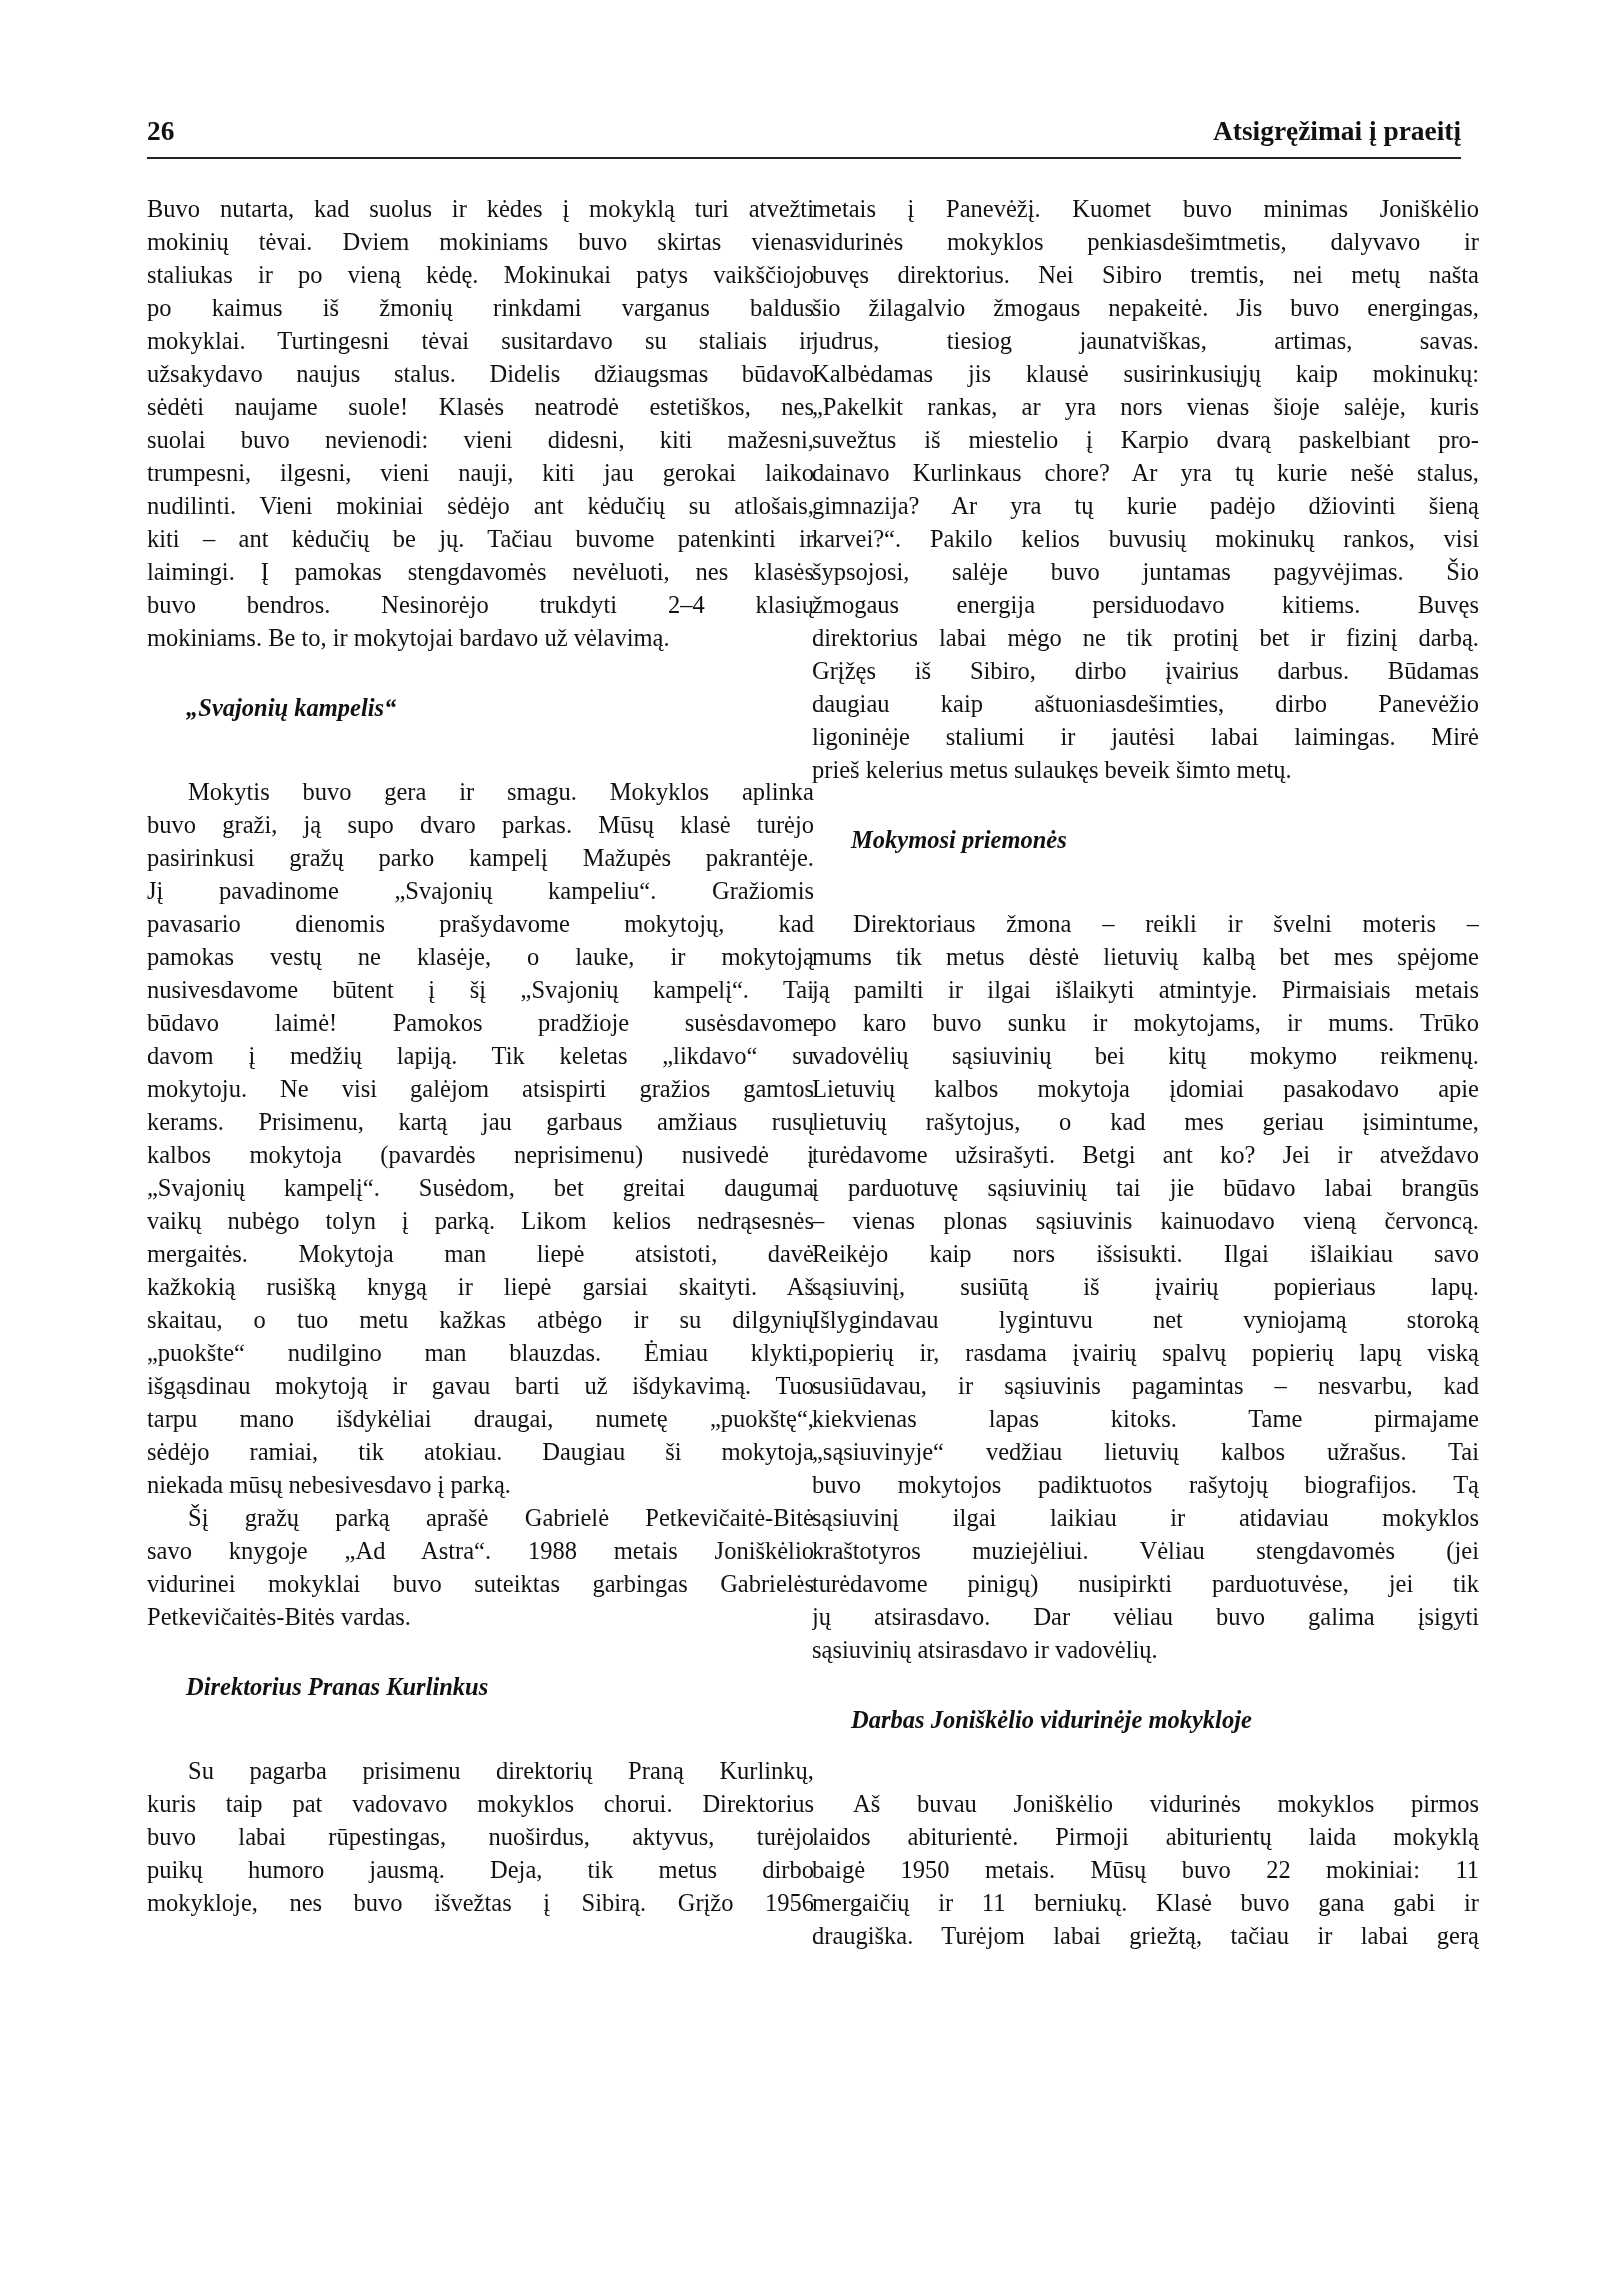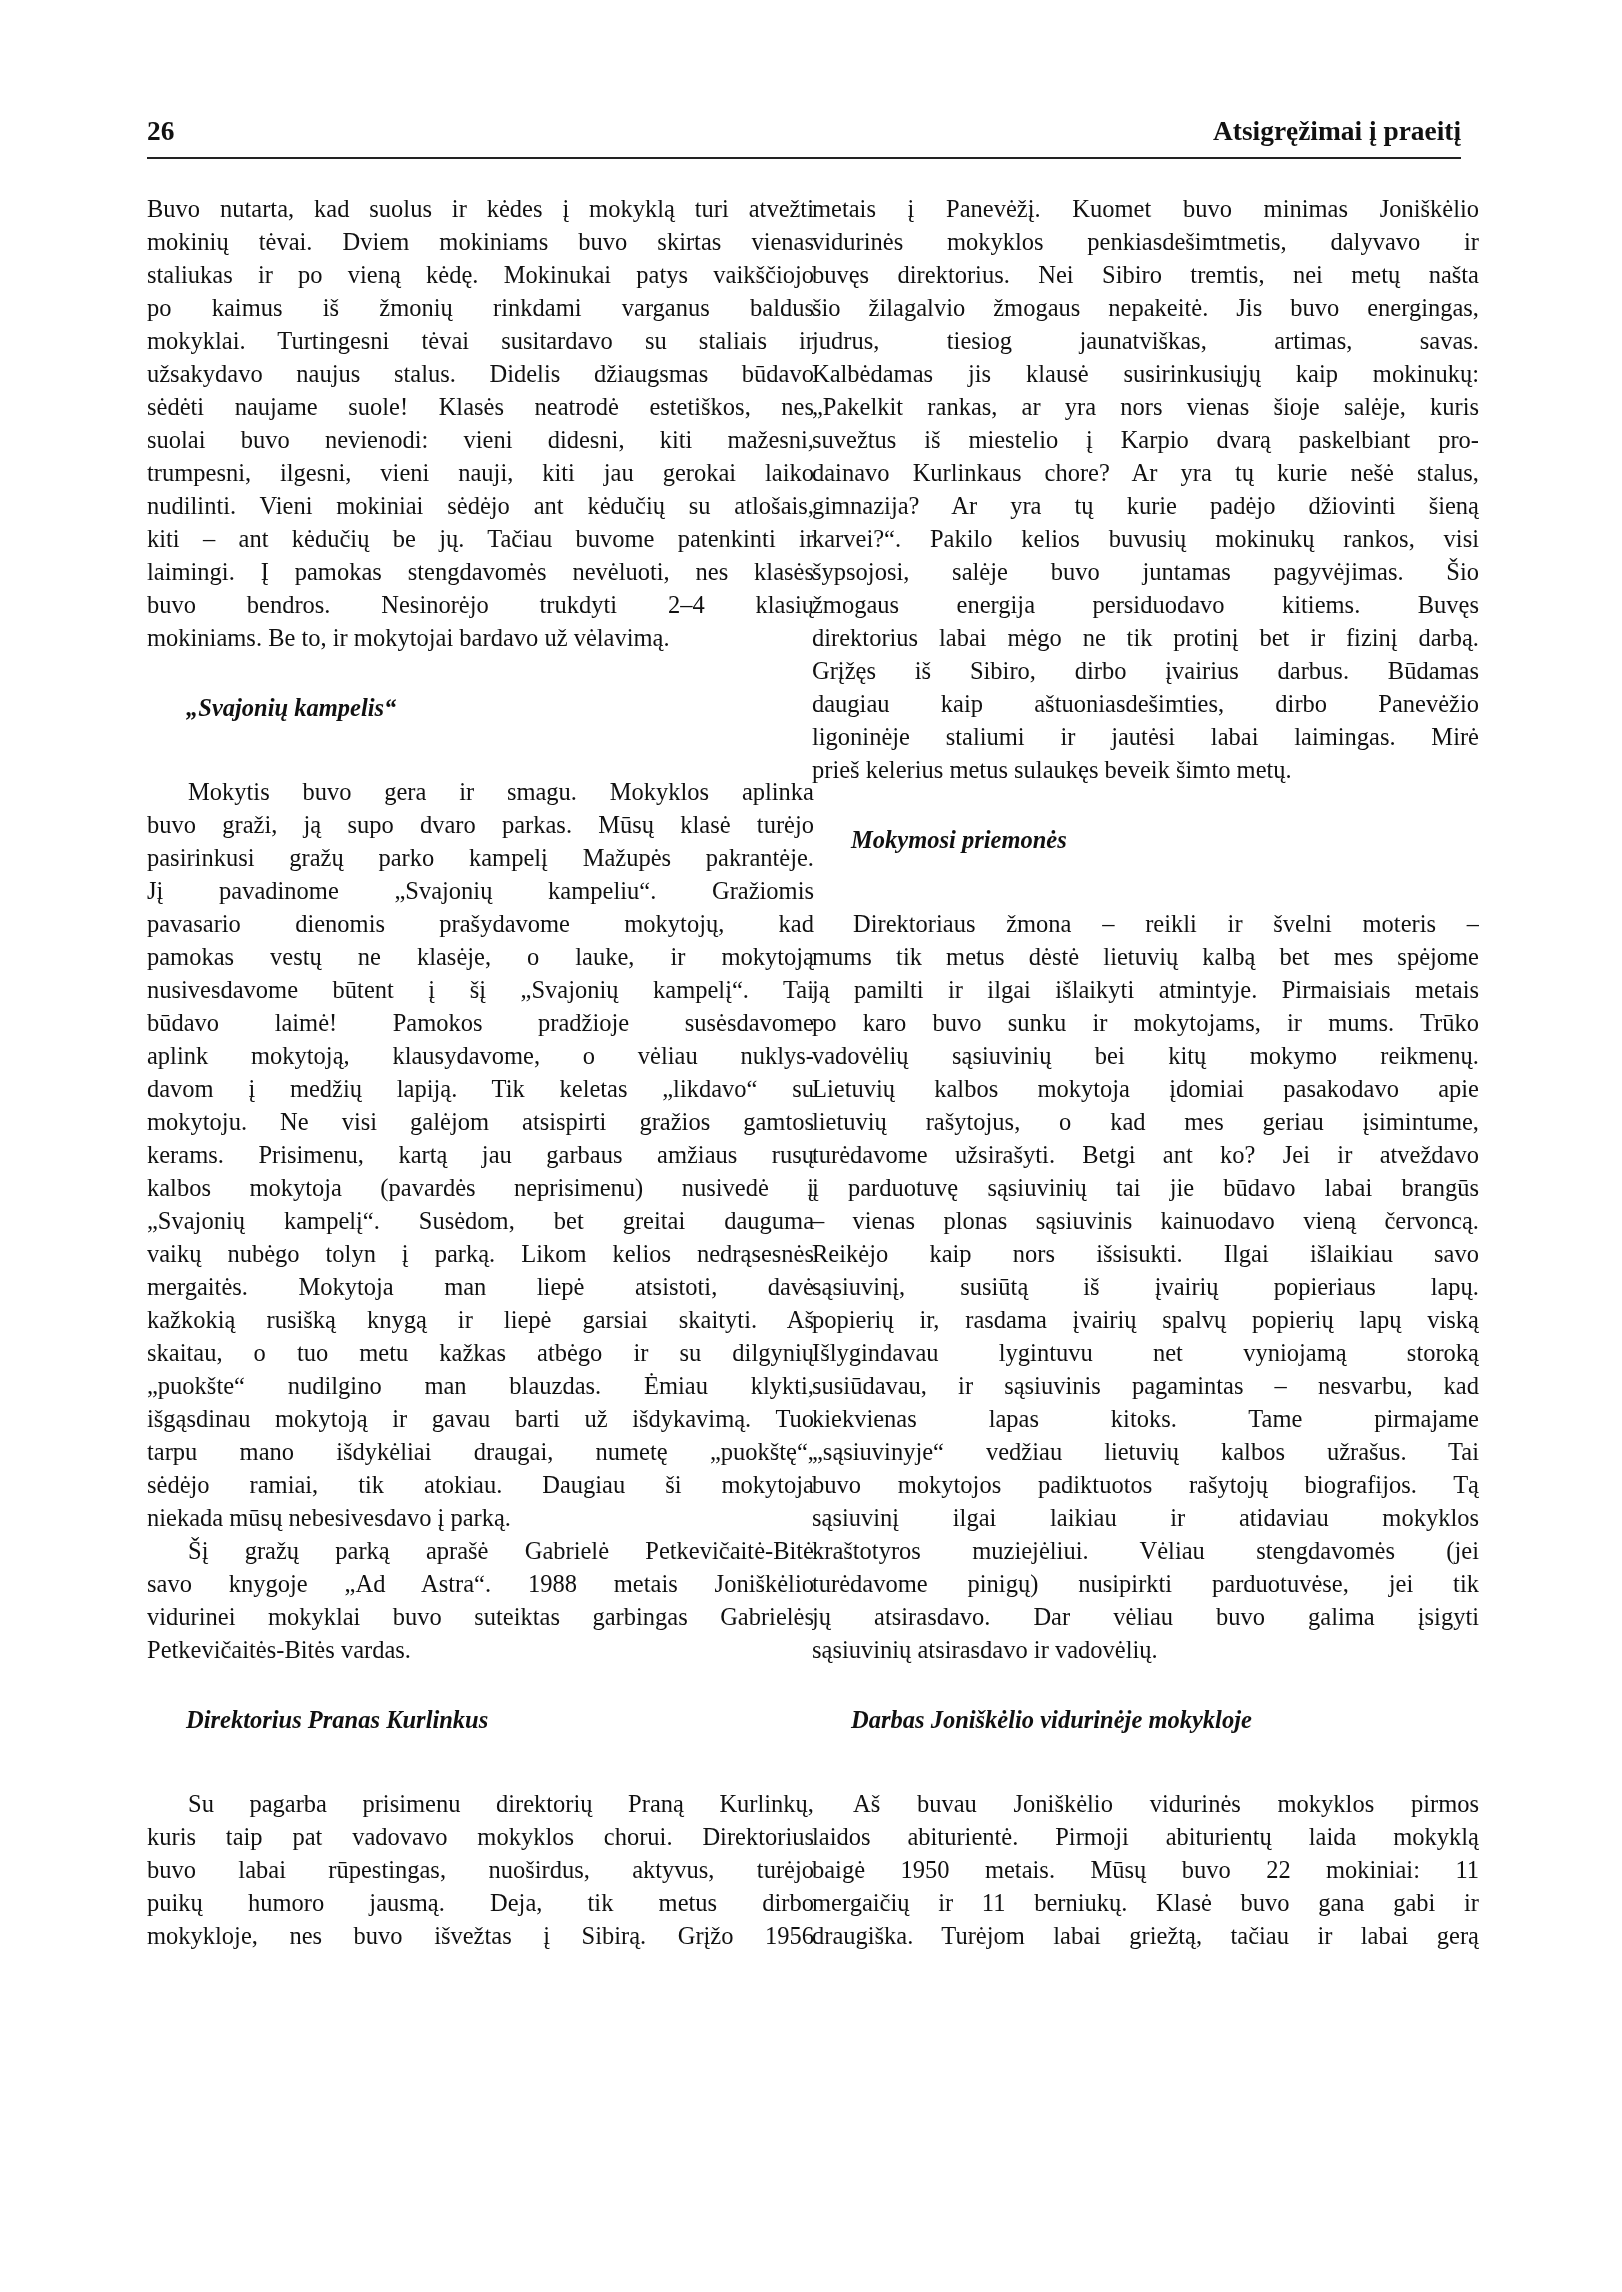--- a/index.html
+++ b/index.html
@@ -45,21 +45,20 @@
       <div class="heading">„Svajonių kampelis“</div>
       <div class="para">
         <div class="line indent">Mokytis buvo gera ir smagu. Mokyklos aplinka</div>
         <div class="line">buvo graži, ją supo dvaro parkas. Mūsų klasė turėjo</div>
         <div class="line">pasirinkusi gražų parko kampelį Mažupės pakrantėje.</div>
         <div class="line">Jį pavadinome „Svajonių kampeliu“. Gražiomis</div>
         <div class="line">pavasario dienomis prašydavome mokytojų, kad</div>
         <div class="line">pamokas vestų ne klasėje, o lauke, ir mokytoją</div>
         <div class="line">nusivesdavome būtent į šį „Svajonių kampelį“. Tai</div>
         <div class="line">būdavo laimė! Pamokos pradžioje susėsdavome</div>
-        <div class="line">aplink mokytoją, klausydavome, o vėliau nuklys-</div>
         <div class="line">davom į medžių lapiją. Tik keletas „likdavo“ su</div>
         <div class="line">mokytoju. Ne visi galėjom atsispirti gražios gamtos</div>
         <div class="line">kerams. Prisimenu, kartą jau garbaus amžiaus rusų</div>
         <div class="line">kalbos mokytoja (pavardės neprisimenu) nusivedė į</div>
         <div class="line">„Svajonių kampelį“. Susėdom, bet greitai dauguma</div>
         <div class="line">vaikų nubėgo tolyn į parką. Likom kelios nedrąsesnės</div>
         <div class="line">mergaitės. Mokytoja man liepė atsistoti, davė</div>
         <div class="line">kažkokią rusišką knygą ir liepė garsiai skaityti. Aš</div>
         <div class="line">skaitau, o tuo metu kažkas atbėgo ir su dilgynių</div>
         <div class="line">„puokšte“ nudilgino man blauzdas. Ėmiau klykti,</div>
@@ -111,22 +110,22 @@
         <div class="line">ją pamilti ir ilgai išlaikyti atmintyje. Pirmaisiais metais</div>
         <div class="line">po karo buvo sunku ir mokytojams, ir mums. Trūko</div>
         <div class="line">vadovėlių sąsiuvinių bei kitų mokymo reikmenų.</div>
         <div class="line">Lietuvių kalbos mokytoja įdomiai pasakodavo apie</div>
         <div class="line">lietuvių rašytojus, o kad mes geriau įsimintume,</div>
         <div class="line">turėdavome užsirašyti. Betgi ant ko? Jei ir atveždavo</div>
         <div class="line">į parduotuvę sąsiuvinių tai jie būdavo labai brangūs</div>
         <div class="line">– vienas plonas sąsiuvinis kainuodavo vieną červoncą.</div>
         <div class="line">Reikėjo kaip nors išsisukti. Ilgai išlaikiau savo</div>
         <div class="line">sąsiuvinį, susiūtą iš įvairių popieriaus lapų.</div>
+        <div class="line">Išlygindavau lygintuvu net vyniojamą storoką</div>
         <div class="line">popierių ir, rasdama įvairių spalvų popierių lapų viską</div>
-        <div class="line">Išlygindavau lygintuvu net vyniojamą storoką</div>
         <div class="line">susiūdavau, ir sąsiuvinis pagamintas – nesvarbu, kad</div>
         <div class="line">kiekvienas lapas kitoks. Tame pirmajame</div>
         <div class="line">„sąsiuvinyje“ vedžiau lietuvių kalbos užrašus. Tai</div>
         <div class="line">buvo mokytojos padiktuotos rašytojų biografijos. Tą</div>
         <div class="line">sąsiuvinį ilgai laikiau ir atidaviau mokyklos</div>
         <div class="line">kraštotyros muziejėliui. Vėliau stengdavomės (jei</div>
         <div class="line">turėdavome pinigų) nusipirkti parduotuvėse, jei tik</div>
         <div class="line">jų atsirasdavo. Dar vėliau buvo galima įsigyti</div>
         <div class="line last">sąsiuvinių atsirasdavo ir vadovėlių.</div>
       </div>

